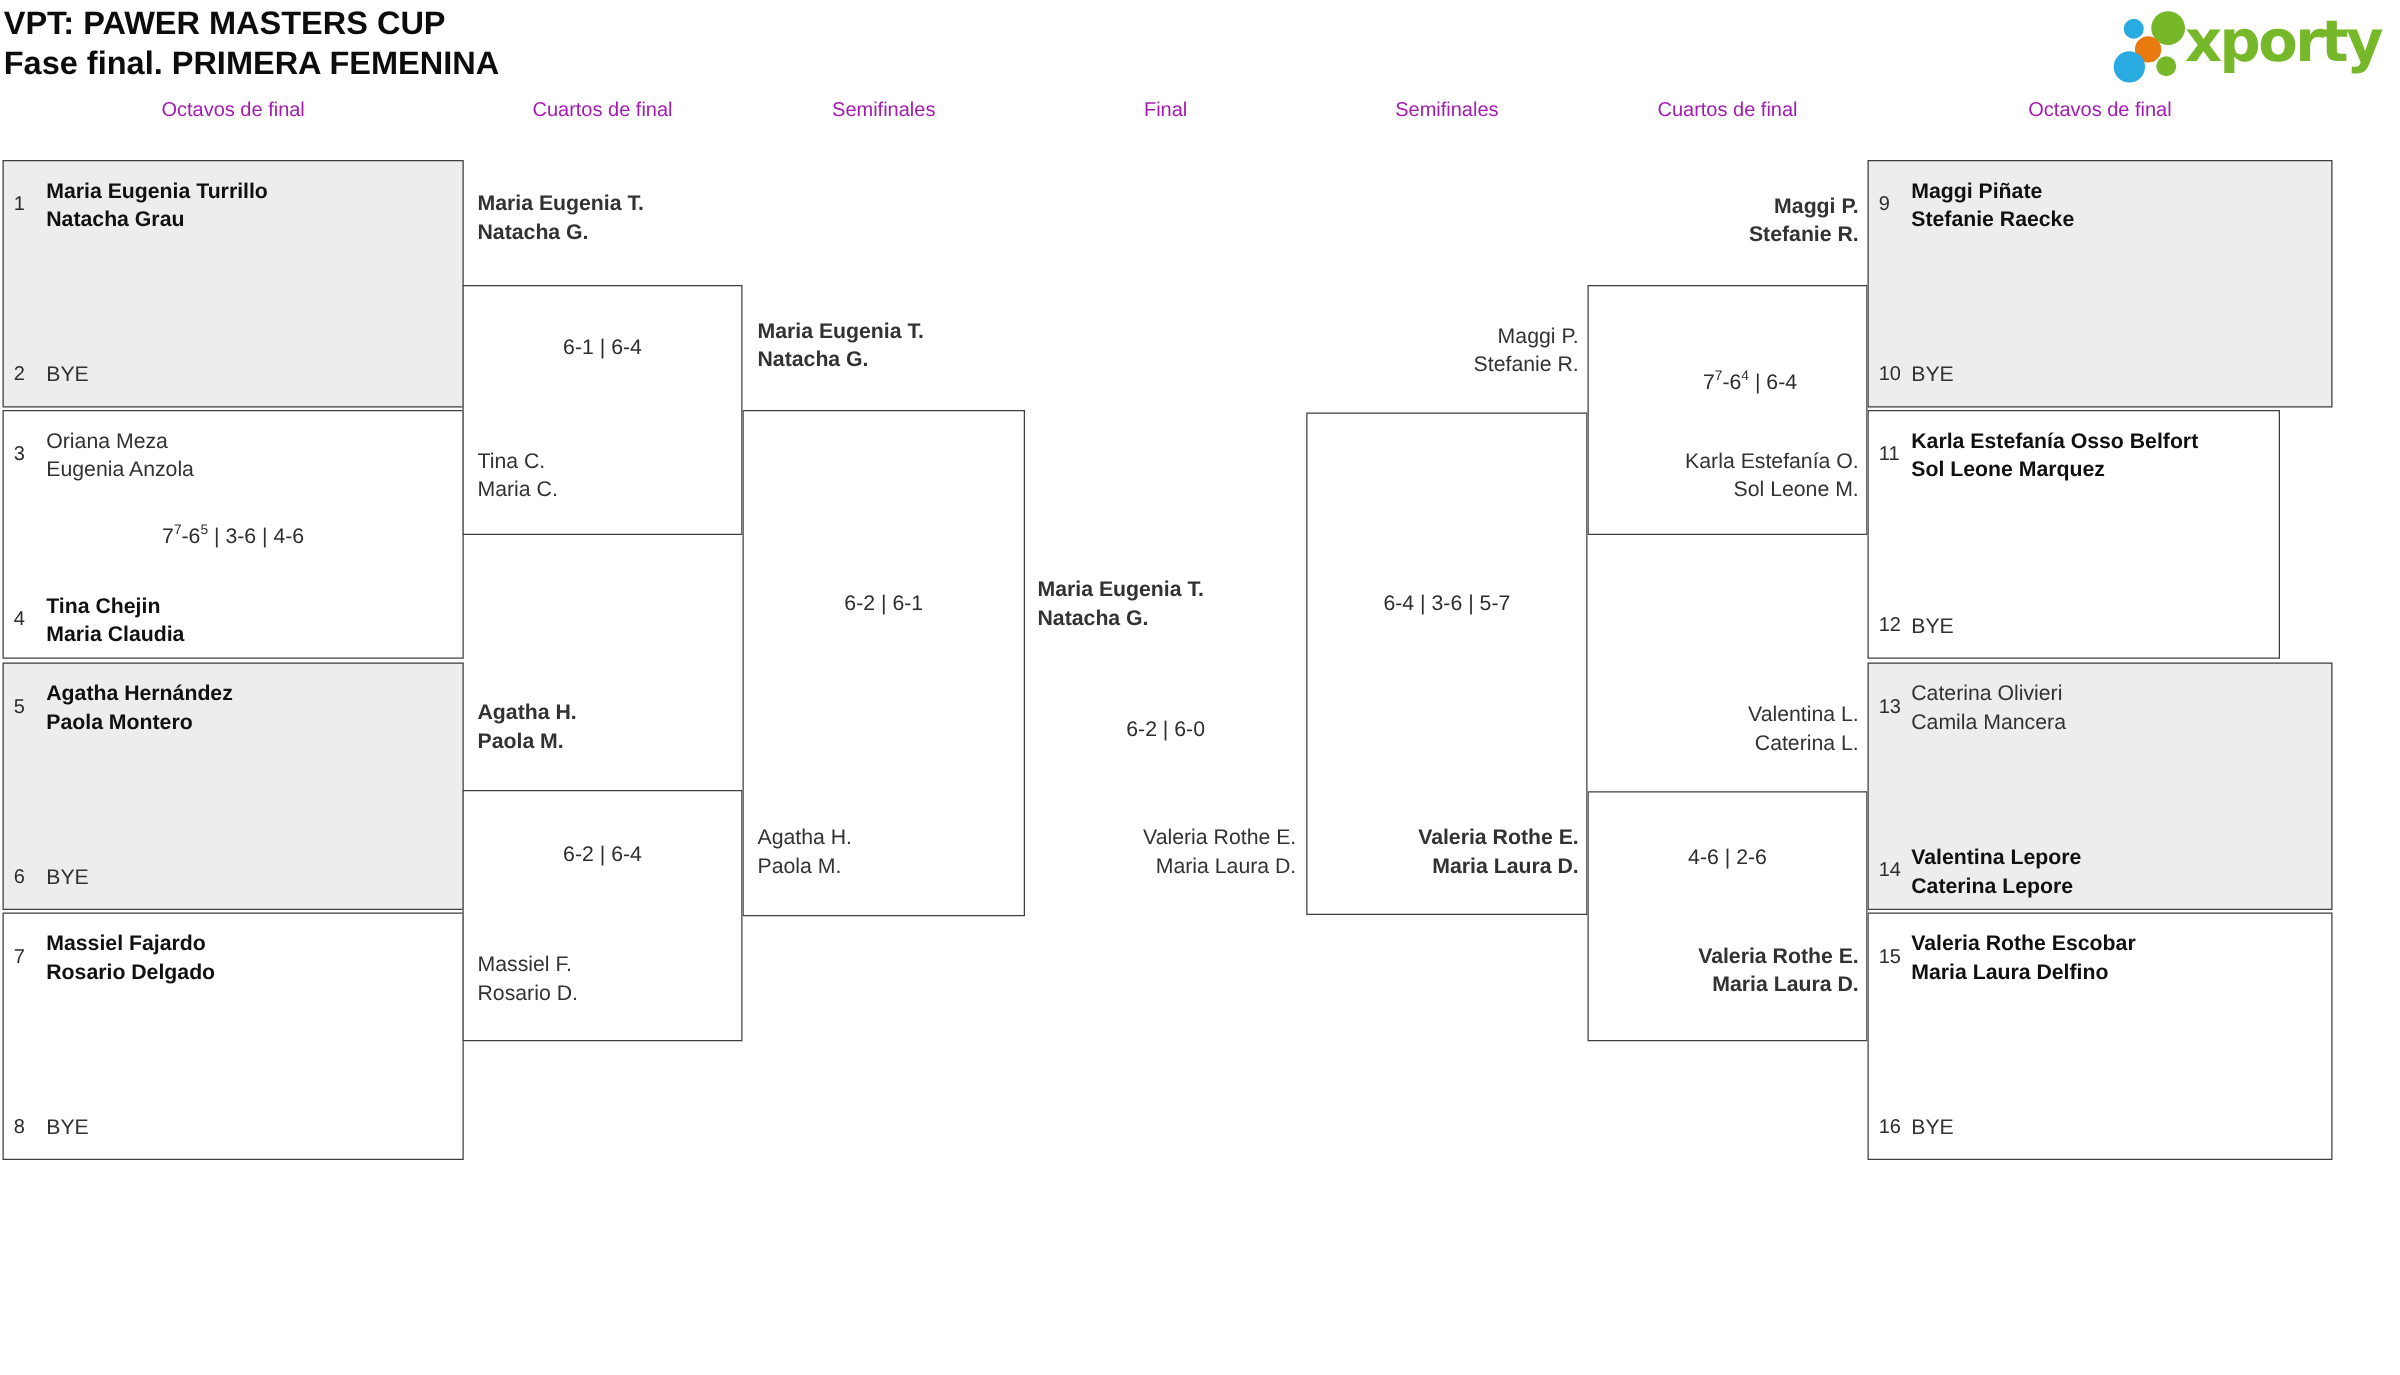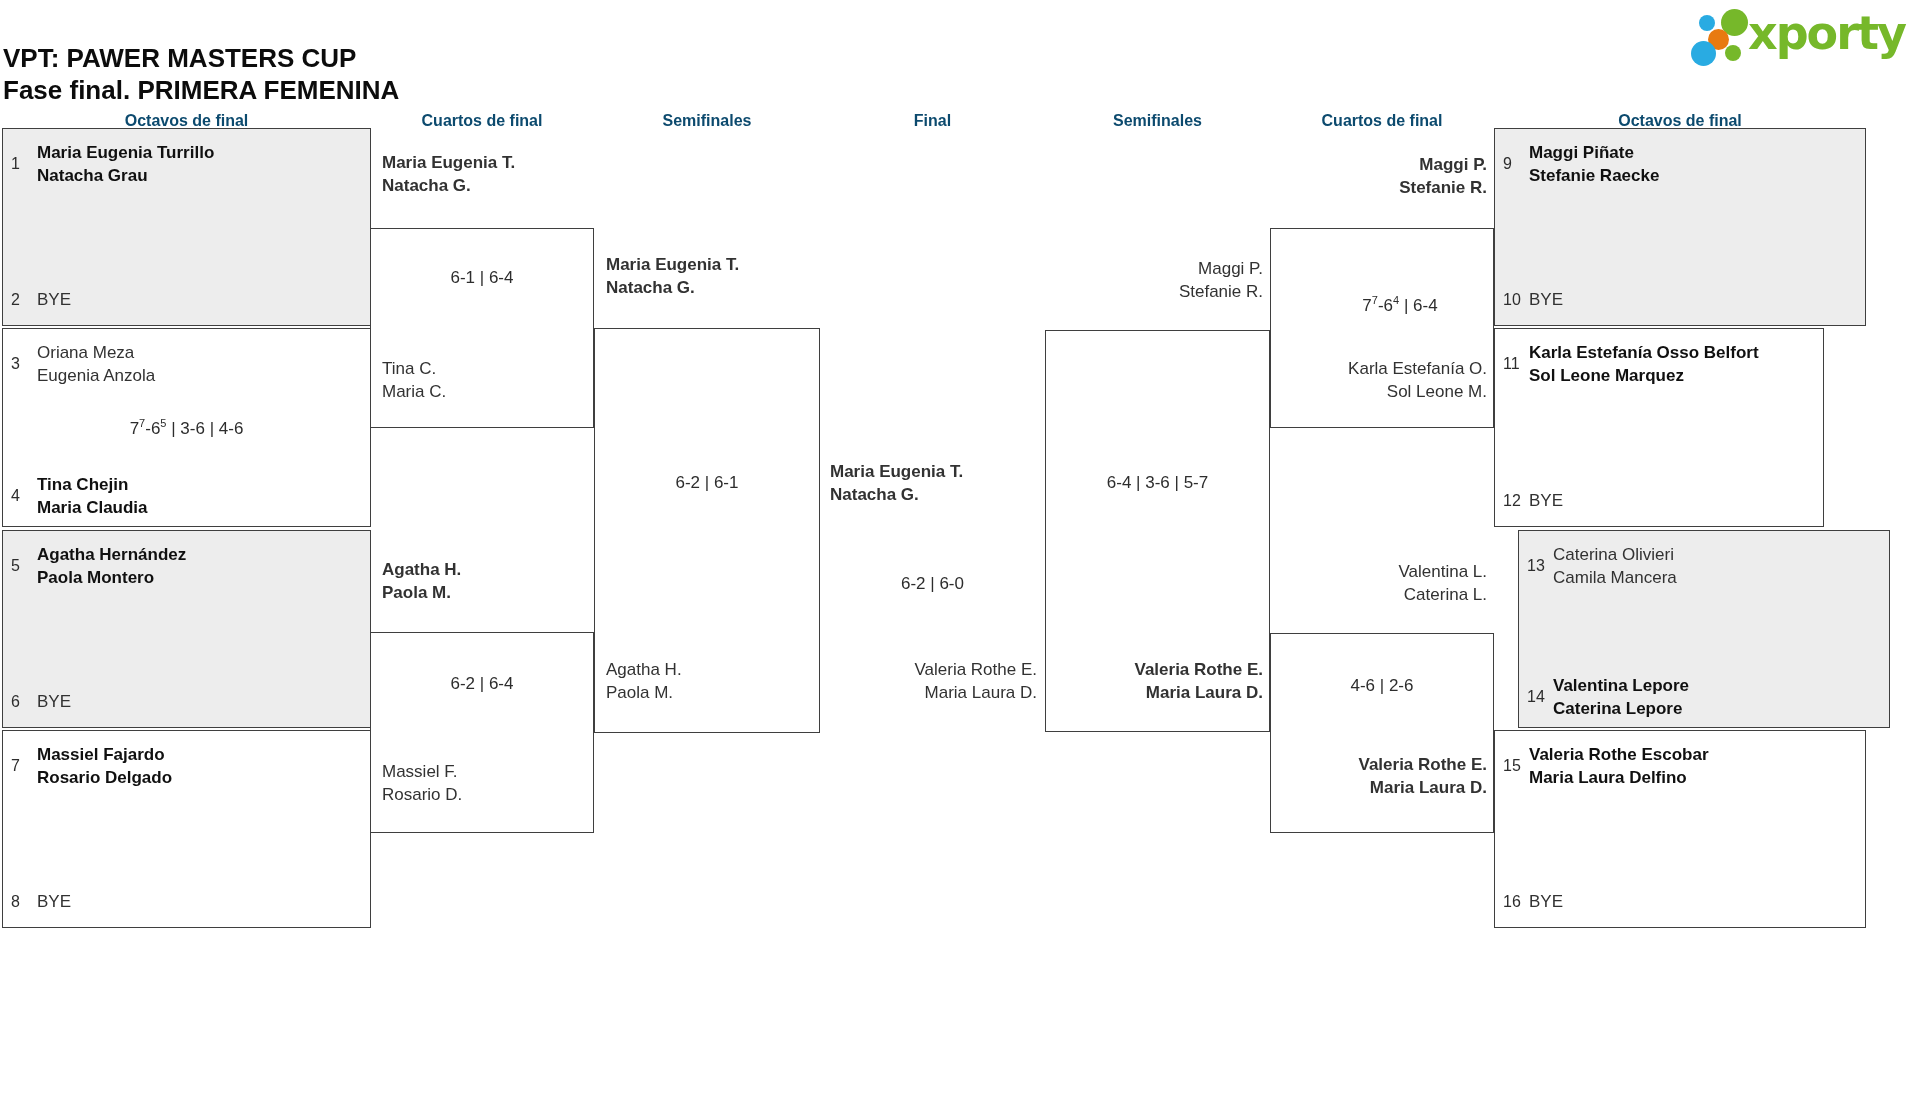--- a/index.html
+++ b/index.html
@@ -1,29 +1,29 @@
 <!DOCTYPE html>
 <html><head>
 <meta charset="utf-8">
 <style>
   html,body{margin:0;padding:0;background:#fff;}
   #stage{
     position:relative;width:1920px;height:1100px;background:#ffffff;
     font-family:"Liberation Sans",sans-serif;color:#2d2d2d;overflow:hidden;
   }
   
-  .title{position:absolute;left:3px;top:2px;font-size:26px;line-height:32px;font-weight:700;color:#0c0c0c;margin-top:40px;}
+  .title{position:absolute;left:3px;top:2px;font-size:26px;line-height:32px;font-weight:700;color:#0c0c0c;}
   .title .tline{display:block;}
   
   .logo{position:absolute;left:1686px;top:6px;width:232px;height:64px;}
   .dot{position:absolute;border-radius:50%;}
   .logo-text{position:absolute;left:62px;top:0;font-size:46px;font-weight:800;
     color:#76b82a;letter-spacing:-2px;font-family:"DejaVu Sans",sans-serif;}
   
-  .rhead{position:absolute;top:112px;height:20px;text-align:center;font-size:16px;font-weight:700;color:#0c4a6e;}
+  .rhead{position:absolute;top:80px;height:20px;text-align:center;font-size:16px;font-weight:400;color:#a21caf;}
   
   .box{position:absolute;border:1px solid #3f3f3f;background:#ffffff;box-sizing:border-box;}
   .box.shaded{background:#ededed;}
   
   .team{position:absolute;left:8px;right:8px;display:flex;align-items:center;}
   .team.top{top:12px;}
   .team.bottom{bottom:7px;}
   .team.bottom.single{bottom:14px;}
   .seed{min-width:21px;padding-right:5px;font-size:16px;color:#2d2d2d;font-weight:400;}
   .lines{font-size:17px;color:#323232;}
@@ -156,21 +156,21 @@
       </span>
     </div>
     <div class="team bottom single">
       <span class="seed">12</span>
       <span class="lines">
         <span class="ln">BYE</span>
       </span>
     </div>
   </div>
 
-  <div class="box shaded" style="left:1494px;top:530px;width:372px;height:198px;margin-left:24px;">
+  <div class="box shaded" style="left:1494px;top:530px;width:372px;height:198px;">
     <div class="team top">
       <span class="seed">13</span>
       <span class="lines">
         <span class="ln">Caterina Olivieri</span>
           <span class="ln">Camila Mancera</span>
       </span>
     </div>
     <div class="team bottom">
       <span class="seed">14</span>
       <span class="lines bold">

